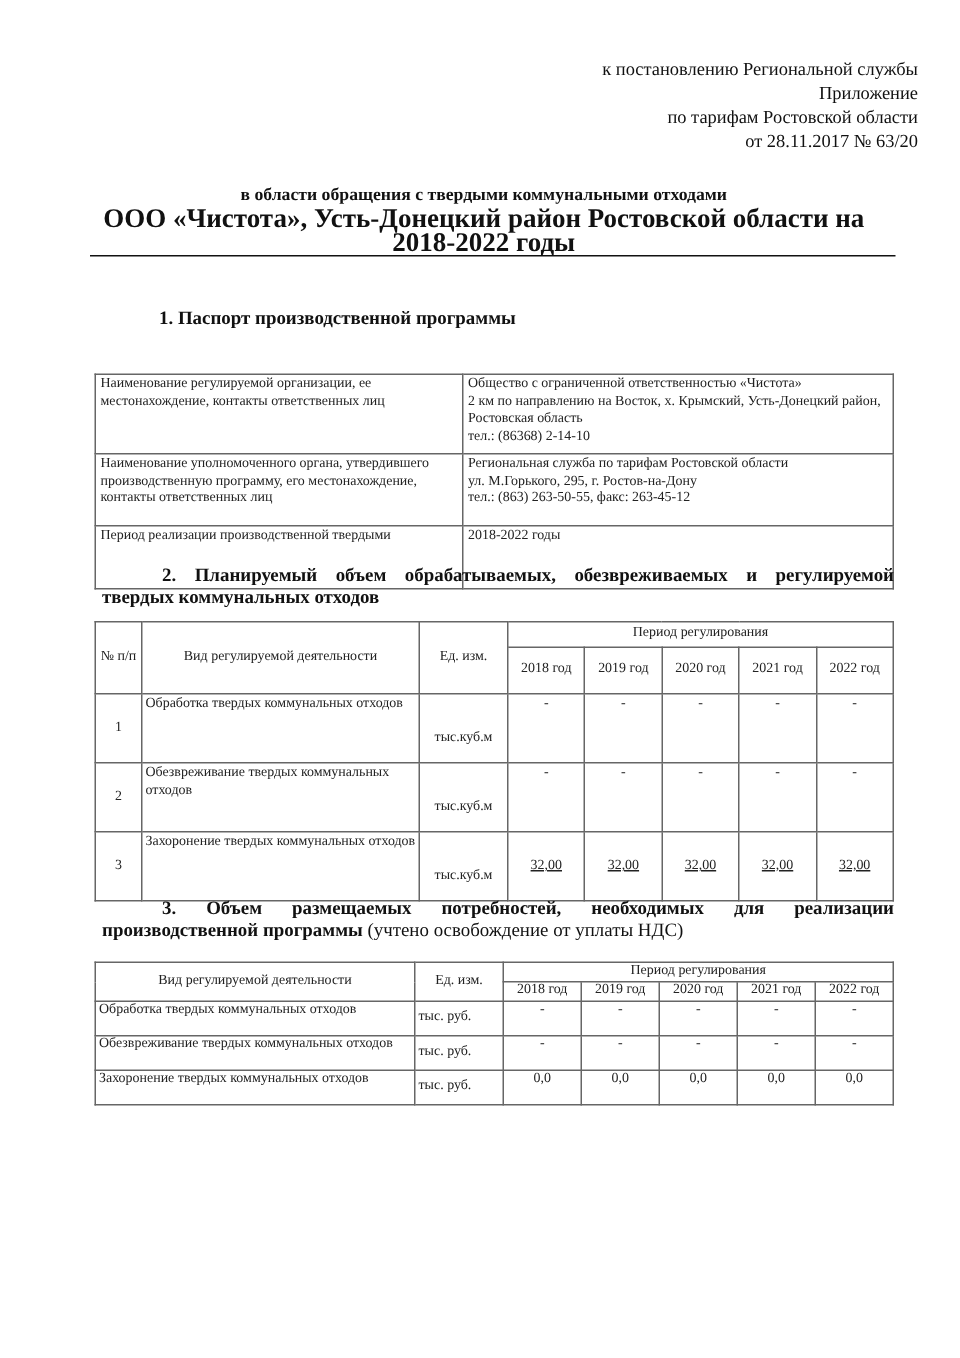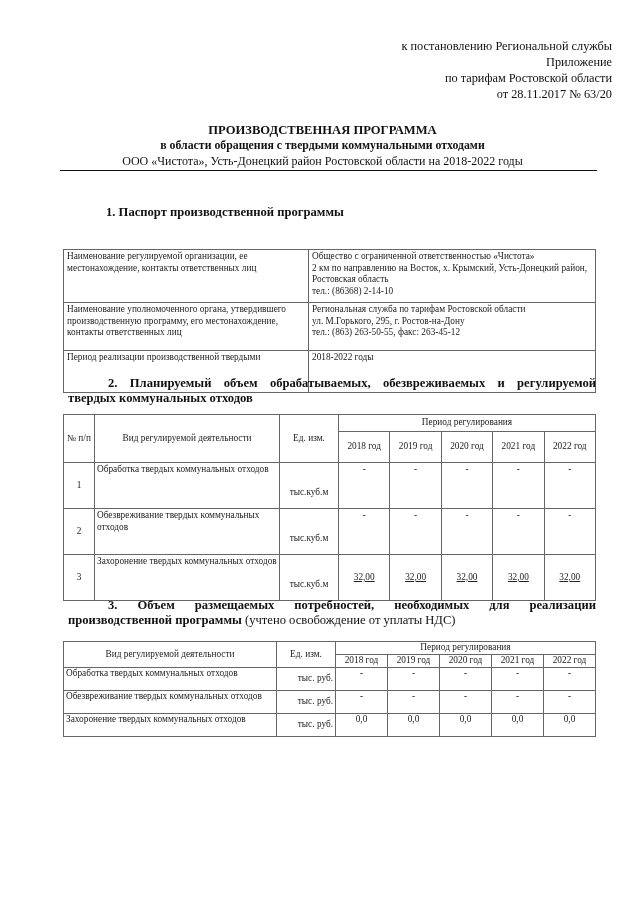--- a/index.html
+++ b/index.html
@@ -3,21 +3,21 @@
 <meta charset="utf-8">
 <style>
   html, body { margin:0; padding:0; background:#ffffff; }
   body { width:640px; height:905px; position:relative; overflow:hidden;
          font-family:"Liberation Serif","DejaVu Serif",serif; color:#111; }
   .abs { position:absolute; }
   .annex { right:28px; top:38px; text-align:right; font-size:12.3px; line-height:16px; }
   .title-block { left:60px; width:525px; top:122px; text-align:center; }
   .t1 { font-weight:bold; font-size:12.6px; line-height:16px; }
   .t2 { font-weight:bold; font-size:11.8px; line-height:15px; }
-  .t3 { font-size:12px; line-height:16px; }
+  .t3 { font-size:18px; line-height:16px;font-weight:bold; }
   .hr { left:60px; width:537px; top:170px; height:0; border-top:1.6px solid #111; }
   .h1 { left:106px; top:205px; font-weight:bold; font-size:12.6px; }
   .h2 { left:68px; width:528px; top:376px; font-weight:bold; font-size:12.6px; line-height:15px; text-align:justify; text-align-last:left; }
   .h3 { left:68px; width:528px; top:598px; font-weight:bold; font-size:12.6px; line-height:15px; text-align:justify; text-align-last:left; }
   .h2 .l1, .h3 .l1 { display:flex; justify-content:space-between; padding-left:40px; }
   .h3 .normal { font-weight:normal; }
 
   table { border-collapse:collapse; position:absolute; font-size:9.3px; line-height:11.5px; color:#222; }
   td { border:0.8px solid #666; vertical-align:top; padding:1px 3px; }
   .passport { left:63px; top:212px; width:533px;margin-top:37px; }
@@ -33,38 +33,37 @@
   .vol .yr { text-align:center; height:28px; vertical-align:middle; }
   .vol .val { text-align:center; }
   .vol .thick { border-left:1.4px solid #666; }
   .vol tr.r td { height:34px; }
   .vol tr.r3 td.val { vertical-align:middle;text-decoration:underline; }
 
   .fin { left:63px; top:641px; width:533px; }
   .fin td { padding:0px 2px; }
   .fin .hdr { vertical-align:middle; text-align:center; }
   .fin .act { width:208px; }
-  .fin .unit { width:54px; text-align:right; vertical-align:middle;margin-left:41px; }
+  .fin .unit { width:54px; text-align:left; vertical-align:middle;margin-left:41px; }
   .fin .yr { text-align:center; }
   .fin .val { text-align:center; }
   .fin .thick { border-left:1.4px solid #666; }
   .fin tr.r td { height:22px; }
 </style>
 </head>
 <body>
 
 <div class="abs annex">
   <div>к постановлению Региональной службы</div>
   <div>Приложение</div>
   <div>по тарифам Ростовской области</div>
   <div>от 28.11.2017  № 63/20</div>
 </div>
 
 <div class="abs title-block">
-  <div class="t1">ПРОИЗВОДСТВЕННАЯ ПРОГРАММА</div>
   <div class="t2">в области обращения с твердыми коммунальными отходами</div>
   <div class="t3">ООО «Чистота», Усть-Донецкий район Ростовской области на 2018-2022 годы</div>
 </div>
 <div class="abs hr"></div>
 
 <div class="abs h1">1. Паспорт производственной программы</div>
 <table class="passport">
   <tbody>
       <tr style="height:53px">
     <td class="c1">Наименование регулируемой организации, ее местонахождение, контакты ответственных лиц</td>

